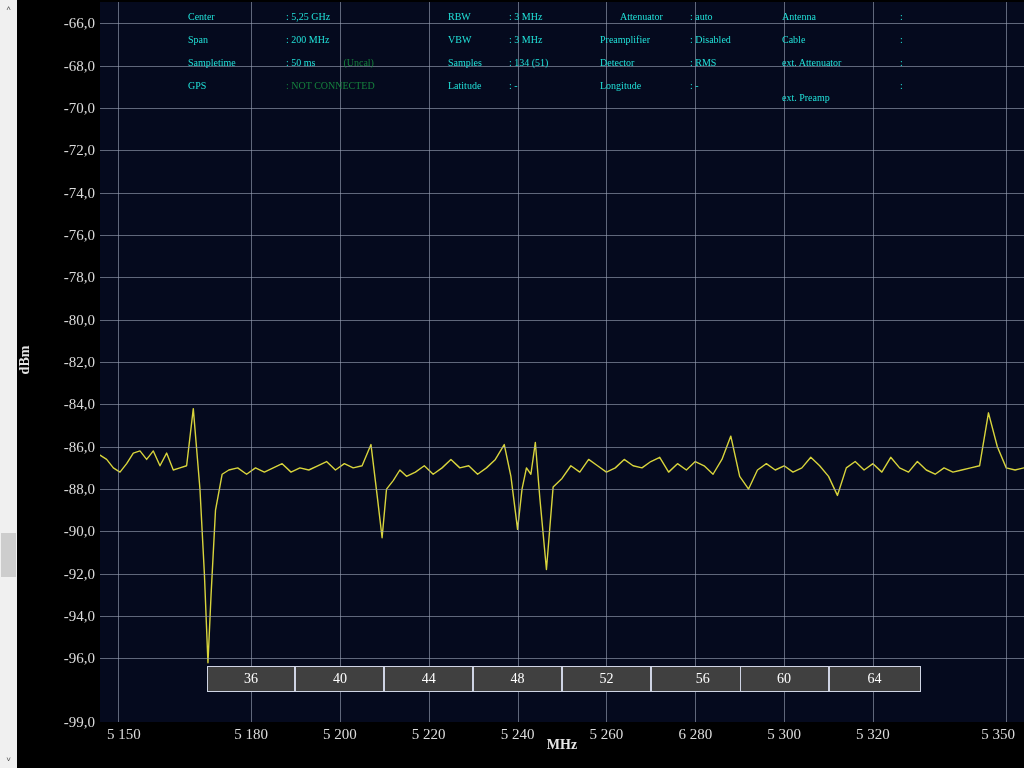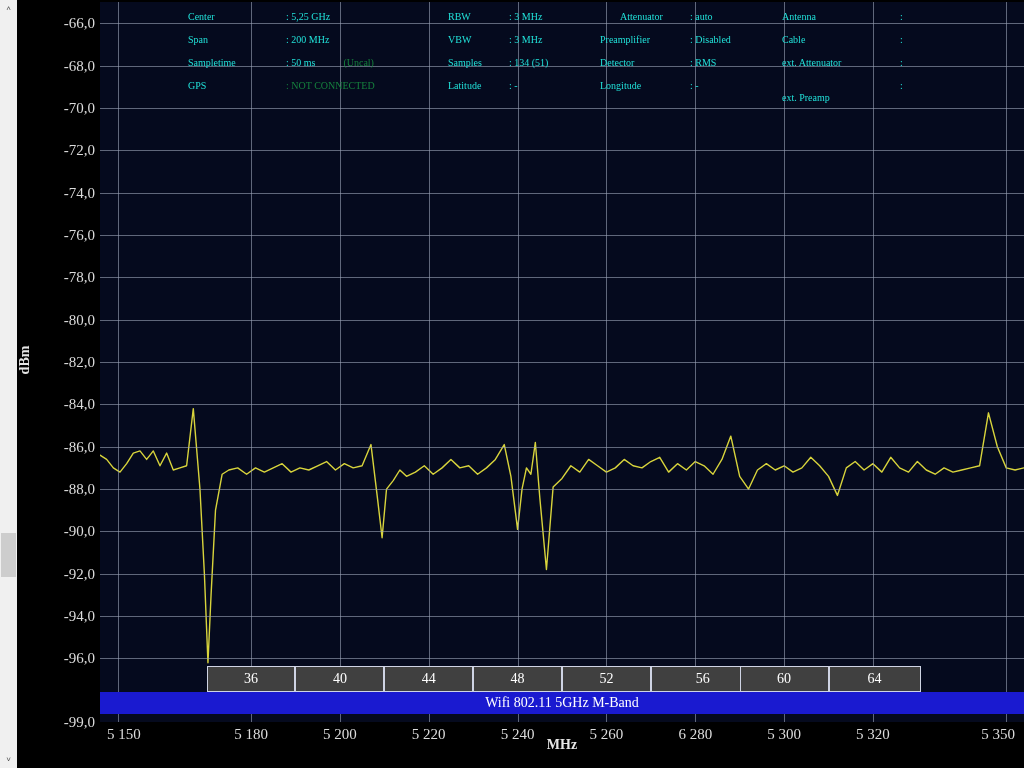--- a/index.html
+++ b/index.html
@@ -253,21 +253,20 @@
             <span>56</span>
           </div>
           <div class="chan" style="left: 639.692px; width: 88.8462px; top: 663.647px; height: 26px;">
             <span>60</span>
           </div>
           <div class="chan" style="left: 728.538px; width: 92px; top: 663.647px; height: 26px;">
             <span>64</span>
           </div>
         </div>
 
-      <div id="bandbar" style="left: 0px; width: 924px; top: 689.647px; height: 22px;">Wifi 802.11 5GHz M-Band</div>
 
       <div id="hdr">
           <div class="hdr-cell" style="left: 88px; top: 10px;">Center</div>
           <div class="hdr-cell" style="left: 186px; top: 10px;">: 5,25 GHz</div>
           <div class="hdr-cell" style="left: 348px; top: 10px;">RBW</div>
           <div class="hdr-cell" style="left: 409px; top: 10px;">: 3 MHz</div>
           <div class="hdr-cell" style="left: 520px; top: 10px;">Attenuator</div>
           <div class="hdr-cell" style="left: 590px; top: 10px;">: auto</div>
           <div class="hdr-cell" style="left: 682px; top: 10px;">Antenna</div>
           <div class="hdr-cell" style="left: 800px; top: 10px;">:</div>

